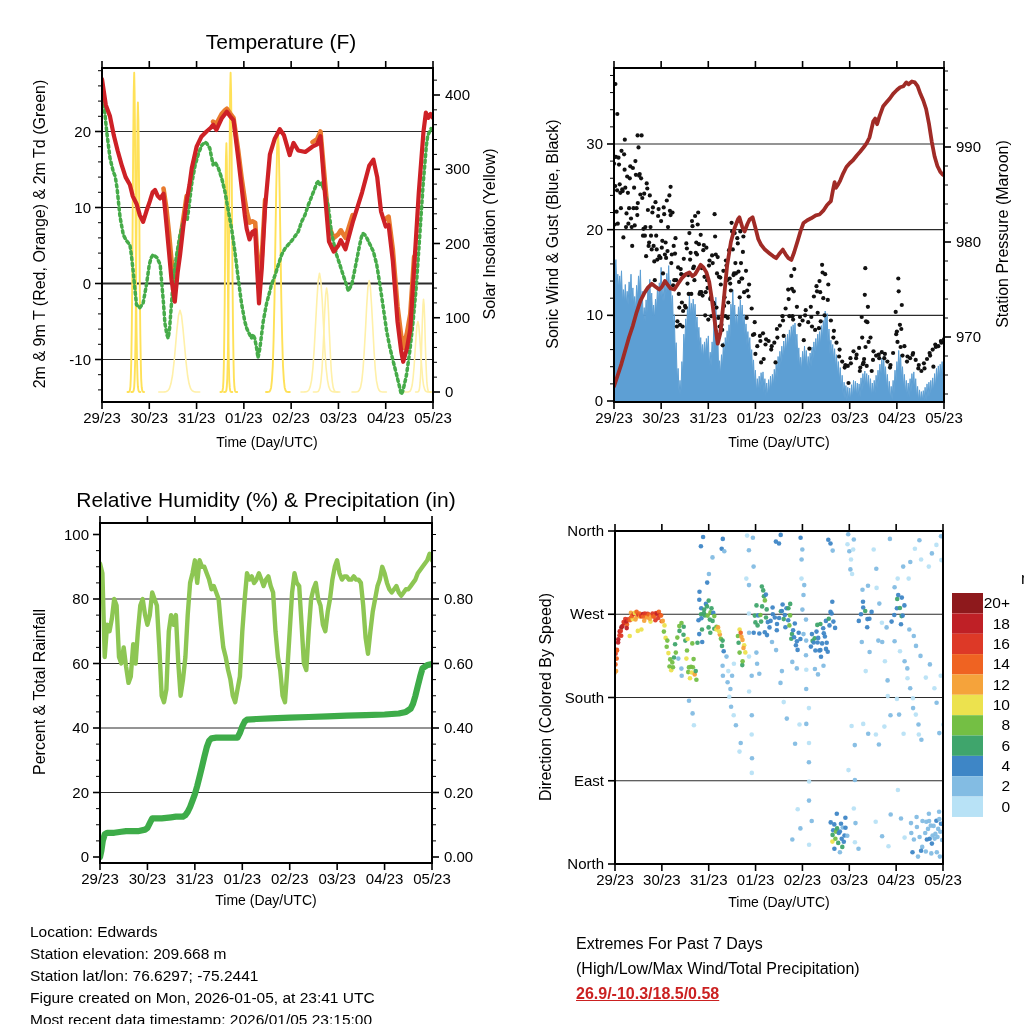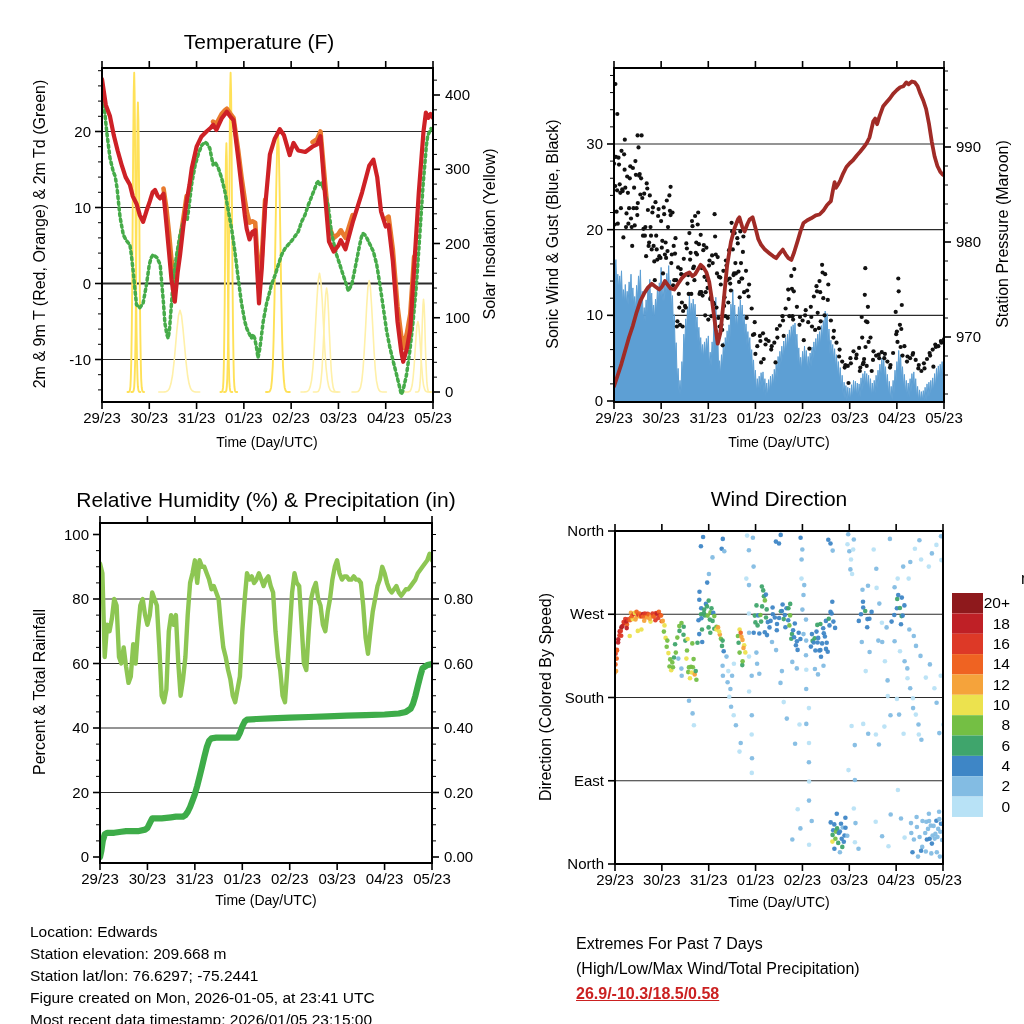--- a/index.html
+++ b/index.html
@@ -1224,23 +1224,22 @@
         <text x="1010" y="750.6999999999999" text-anchor="end" font-size="15.5" font-family="&quot;Liberation Sans&quot;,&quot;DejaVu Sans&quot;,sans-serif" fill="#000">6</text>
         <rect x="952" y="755.9" width="31" height="20.36" fill="#3E86C6"></rect>
         <text x="1010" y="771.06" text-anchor="end" font-size="15.5" font-family="&quot;Liberation Sans&quot;,&quot;DejaVu Sans&quot;,sans-serif" fill="#000">4</text>
         <rect x="952" y="776.2" width="31" height="20.36" fill="#83BCE3"></rect>
         <text x="1010" y="791.42" text-anchor="end" font-size="15.5" font-family="&quot;Liberation Sans&quot;,&quot;DejaVu Sans&quot;,sans-serif" fill="#000">2</text>
         <rect x="952" y="796.6" width="31" height="20.36" fill="#B8E2F6"></rect>
         <text x="1010" y="811.78" text-anchor="end" font-size="15.5" font-family="&quot;Liberation Sans&quot;,&quot;DejaVu Sans&quot;,sans-serif" fill="#000">0</text>
       </g>
     </svg>
 
-  <div class="txt ptitle" style="left:59px;top:30px;width:400px;">Temperature (F)</div>
+  <div class="txt ptitle" style="left:81px;top:30px;width:400px;">Temperature (F)</div>
   <div class="txt ptitle" style="left:26px;top:488px;width:480px;">Relative Humidity (%) &amp; Precipitation (in)</div>
-  <div class="txt ptitle" style="left:579px;top:487px;width:400px;">Wind Direction</div>
 
   <div class="txt xlab" style="left:67px;top:434px;width:400px;">Time (Day/UTC)</div>
   <div class="txt xlab" style="left:579px;top:434px;width:400px;">Time (Day/UTC)</div>
   <div class="txt xlab" style="left:66px;top:892px;width:400px;">Time (Day/UTC)</div>
   <div class="txt xlab" style="left:579px;top:894px;width:400px;">Time (Day/UTC)</div>
 
   <div class="txt vlab" style="left:-190px;top:225px;width:460px;">2m &amp; 9m T (Red, Orange) &amp; 2m Td (Green)</div>
   <div class="txt vlab" style="left:260px;top:225px;width:460px;">Solar Insolation (Yellow)</div>
   <div class="txt vlab" style="left:323px;top:225px;width:460px;">Sonic Wind &amp; Gust (Blue, Black)</div>
   <div class="txt vlab" style="left:773px;top:225px;width:460px;">Station Pressure (Maroon)</div>

